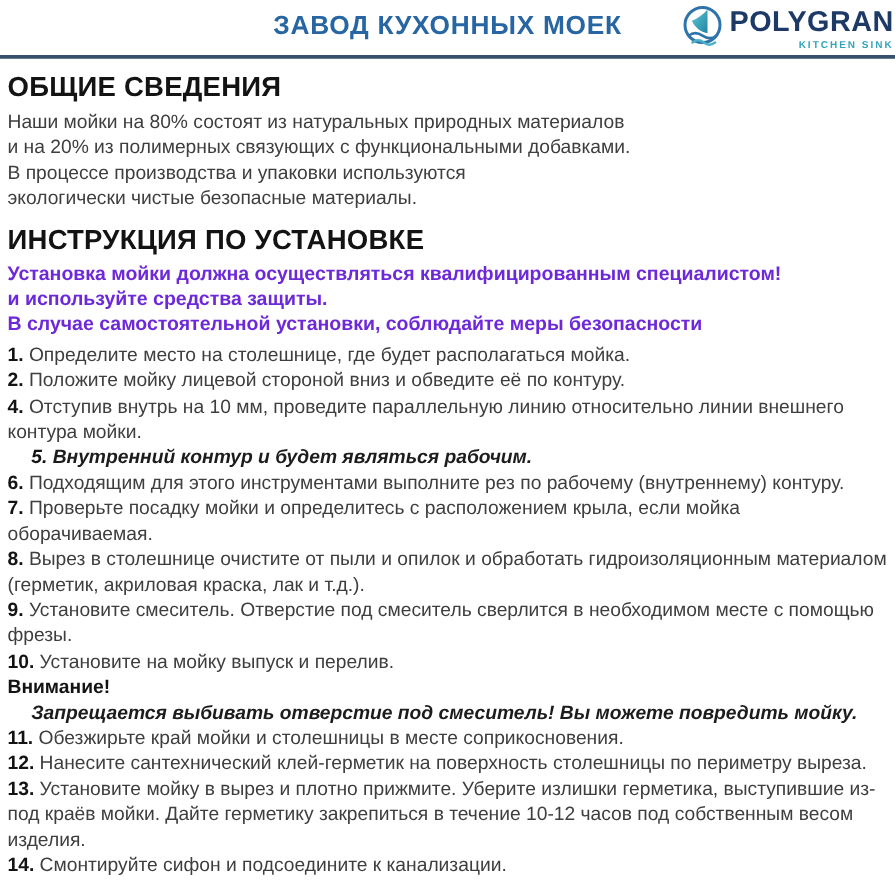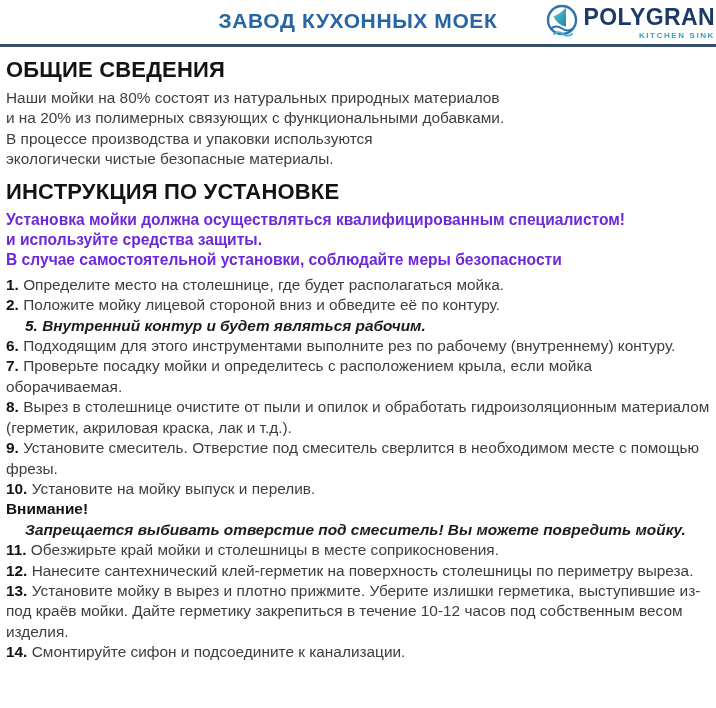--- a/index.html
+++ b/index.html
@@ -100,20 +100,24 @@
 
   <div class="steps">
     <p class="step">
       <b class="num">1.</b>
       <span>Определите место на столешнице, где будет располагаться мойка.</span>
     </p>
     <p class="step">
       <b class="num">2.</b>
       <span>Положите мойку лицевой стороной вниз и обведите её по контуру.</span>
     </p>
+    <p class="step">
+      <b class="num">4.</b>
+      <span>Отступив внутрь на 10 мм, проведите параллельную линию относительно линии внешнего контура мойки.</span>
+    </p>
     <p class="step em-step">
       <b class="num">5.</b>
       <span>Внутренний контур и будет являться рабочим.</span>
     </p>
     <p class="step">
       <b class="num">6.</b>
       <span>Подходящим для этого инструментами выполните рез по рабочему (внутреннему) контуру.</span>
     </p>
     <p class="step">
       <b class="num">7.</b>

